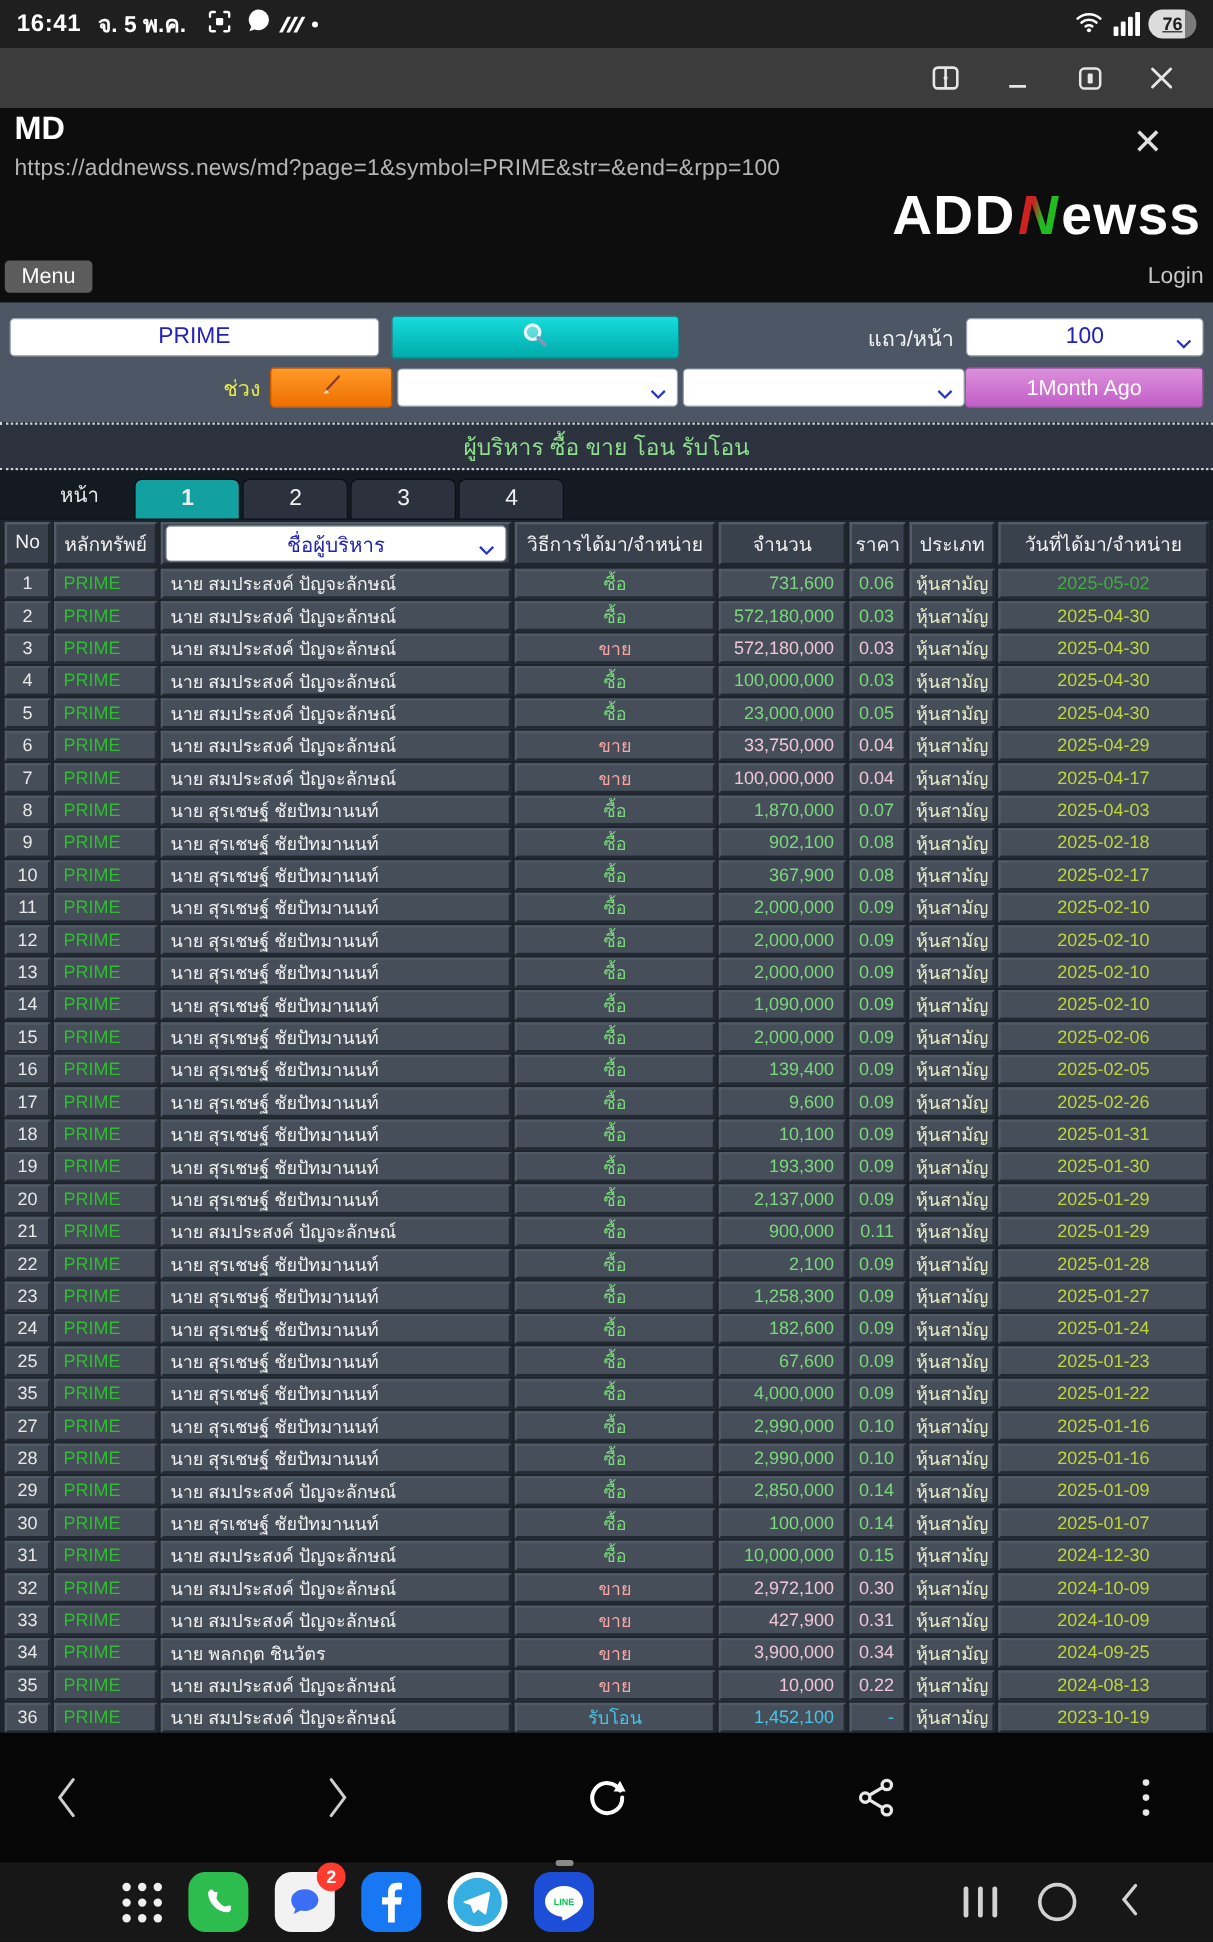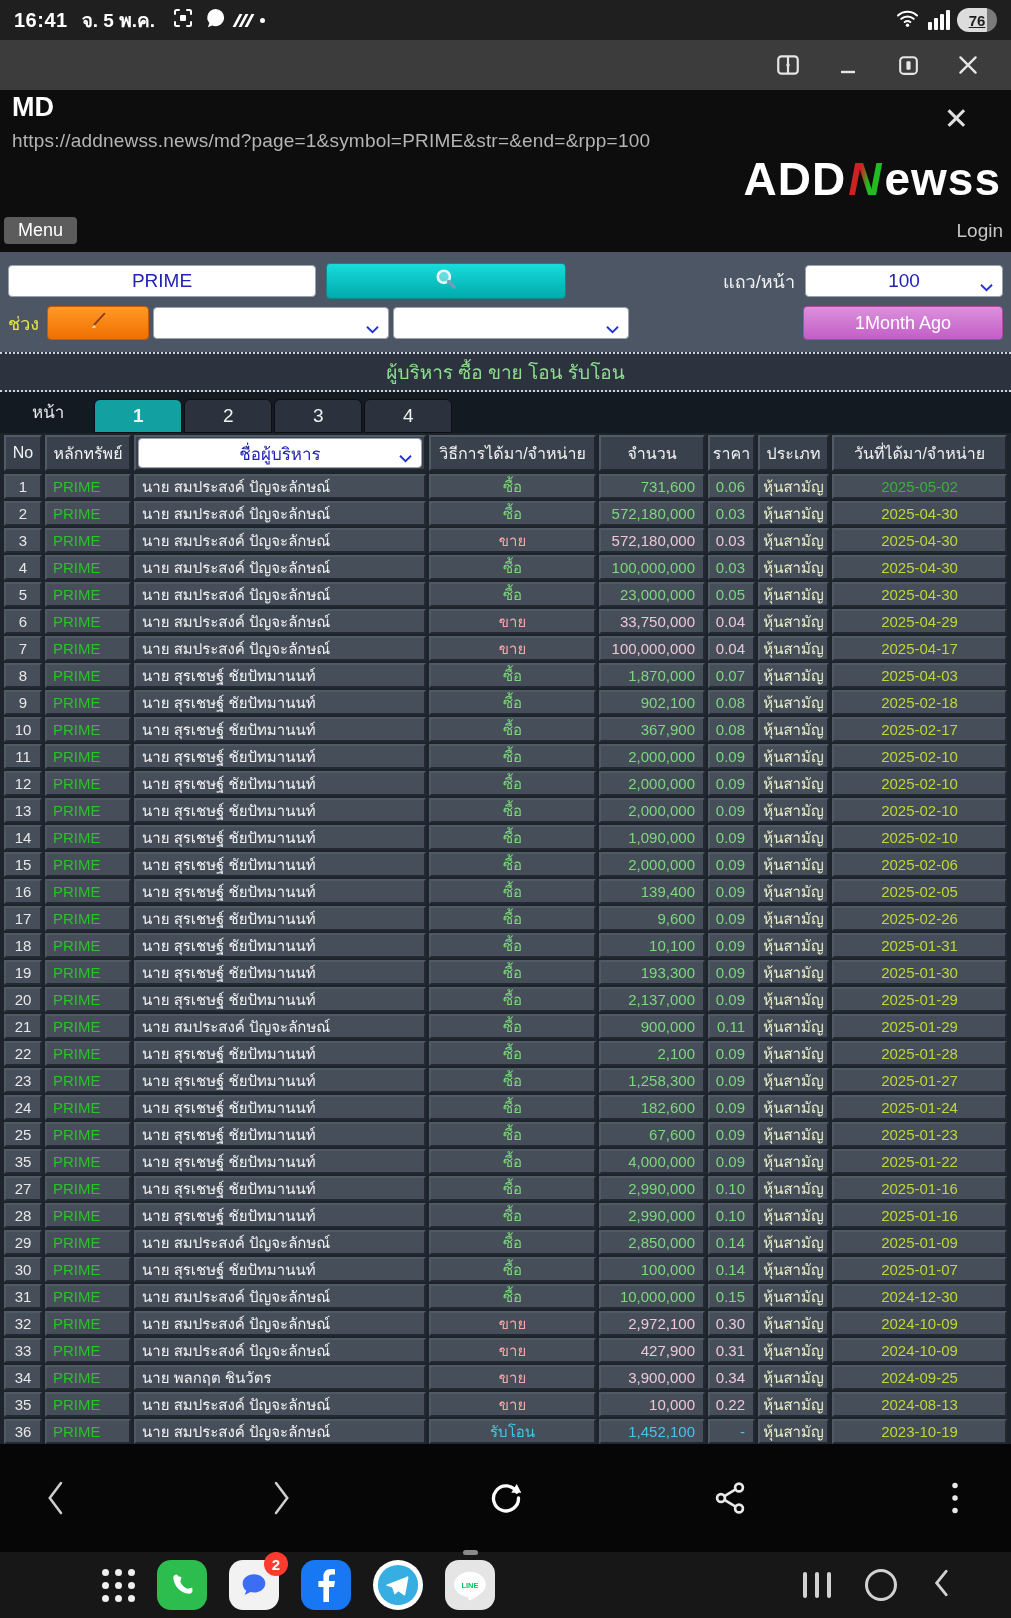--- a/index.html
+++ b/index.html
@@ -40,32 +40,32 @@
 
   
   .filterpanel{height:100px;background:#4c5664;box-sizing:border-box;padding:10px 8px 8px;}
   .frow{display:flex;align-items:center;height:38px;}
   .input,.select{background:#fff;border-radius:4px;height:32px;box-sizing:border-box;display:flex;align-items:center;justify-content:center;color:#2222bb;font-size:19px;position:relative;border:1px solid #9aa2ae;}
   .symbol-input{width:308px;text-align:center;}
   .search-btn{width:238px;height:34px;margin-left:10px;border-radius:4px;background:linear-gradient(#18dcdc,#00aaaa);display:flex;align-items:center;justify-content:center;border:1px solid #0d8a8a;}
   .rpp-label{margin-left:auto;color:#f2f2f2;font-size:18px;margin-right:10px;}
   .rpp-select{width:198px;justify-content:center;}
   .select .chev{position:absolute;right:8px;top:10px;}
-  .range-label{color:#e8e84a;font-size:18px;margin-right:8px;}
+  .range-label{margin-left:178px;color:#e8e84a;font-size:18px;margin-right:8px;}
   .clear-btn{width:100px;height:32px;border-radius:4px;background:linear-gradient(#ff9a28,#ef6f00);display:flex;align-items:center;justify-content:center;border:1px solid #c85a00;}
   .range-select{width:236px;margin-left:4px;}
   .month-btn{margin-left:auto;width:198px;height:32px;border-radius:4px;background:linear-gradient(#dc90dc,#c25ec8);
              color:#fff;font-size:18px;display:flex;align-items:center;justify-content:center;border:1px solid #a84aa8;}
 
   
   .tabletitle{height:40px;background:#2c333e;border-top:2px dotted #cdd4dc;border-bottom:2px dotted #cdd4dc;
               box-sizing:border-box;display:flex;align-items:center;justify-content:center;color:#8fdf8f;font-size:19px;}
 
   
-  .pager{height:41px;background:#141a21;display:flex;align-items:flex-end;gap:2px;padding-left:32px;box-sizing:border-box;}
+  .pager{height:41px;background:#141a21;display:flex;align-items:flex-end;gap:2px;padding-left:50px;box-sizing:border-box;}
   .pager-label{color:#e6eaee;font-size:17px;margin:0 28px 8px 0;}
   .pagebtn{width:86px;height:32px;background:#2b323e;border:1px solid #0b0f14;border-radius:6px 6px 0 0;
            color:#f0f0f0;font-size:19px;display:flex;align-items:center;justify-content:center;}
   .pagebtn.active{background:#12a0a0;font-weight:bold;}
 
   
   .datatable{flex:1 1 auto;background:#1d242c;overflow:hidden;padding:2px 4px 0;box-sizing:border-box;}
   .tr,.thead{display:grid;grid-template-columns:38px 86px 292px 167px 106px 47px 71px 1fr;column-gap:3px;}
   .thead{margin-bottom:3px;}
   .th{background:#39414d;color:#f2f2f2;font-size:16px;height:36px;display:flex;align-items:center;justify-content:center;
@@ -94,21 +94,21 @@
 
   
   .dock{height:66px;background:#171717;display:flex;align-items:center;box-sizing:border-box;padding:0 10px;}
   .appsgrid{display:grid;grid-template-columns:repeat(3,7px);grid-template-rows:repeat(3,7px);gap:6px;margin-left:92px;}
   .appsgrid i{width:7px;height:7px;border-radius:50%;background:#efefef;}
   .dockicon{width:50px;height:50px;border-radius:14px;margin-left:22px;position:relative;display:flex;align-items:center;justify-content:center;}
   .di-phone{background:#2dbd4e;}
   .di-msg{background:#f2f2f2;}
   .di-fb{background:#1877f2;}
   .di-tg{background:#fff;border-radius:50%;}
-  .di-line{background:#e5e5e5;}
+  .di-line{background:#1d4ed8;}
   .badge{position:absolute;top:-8px;right:-9px;width:24px;height:24px;border-radius:50%;background:#ff3b30;
          color:#fff;font-size:15px;font-weight:bold;display:flex;align-items:center;justify-content:center;}
   .line-dash{position:absolute;top:-10px;left:18px;width:15px;height:5px;border-radius:3px;background:#8a8a8a;}
   .sysnav{margin-left:auto;display:flex;align-items:center;gap:34px;margin-right:48px;}
   .recents{display:flex;gap:8px;}
   .recents i{width:4px;height:26px;background:#d2d2d2;border-radius:2px;}
   .homebtn{width:26px;height:26px;border:3px solid #d2d2d2;border-radius:50%;}
 </style>
 </head>
 <body>

